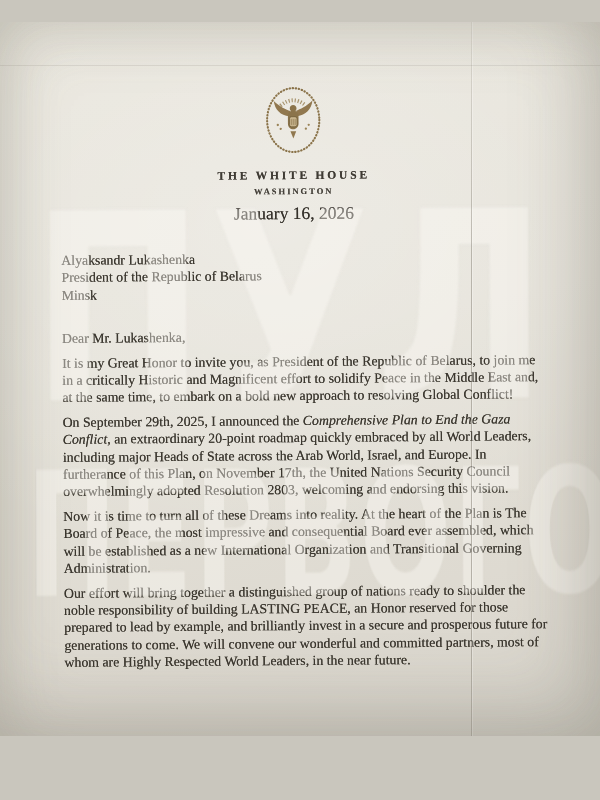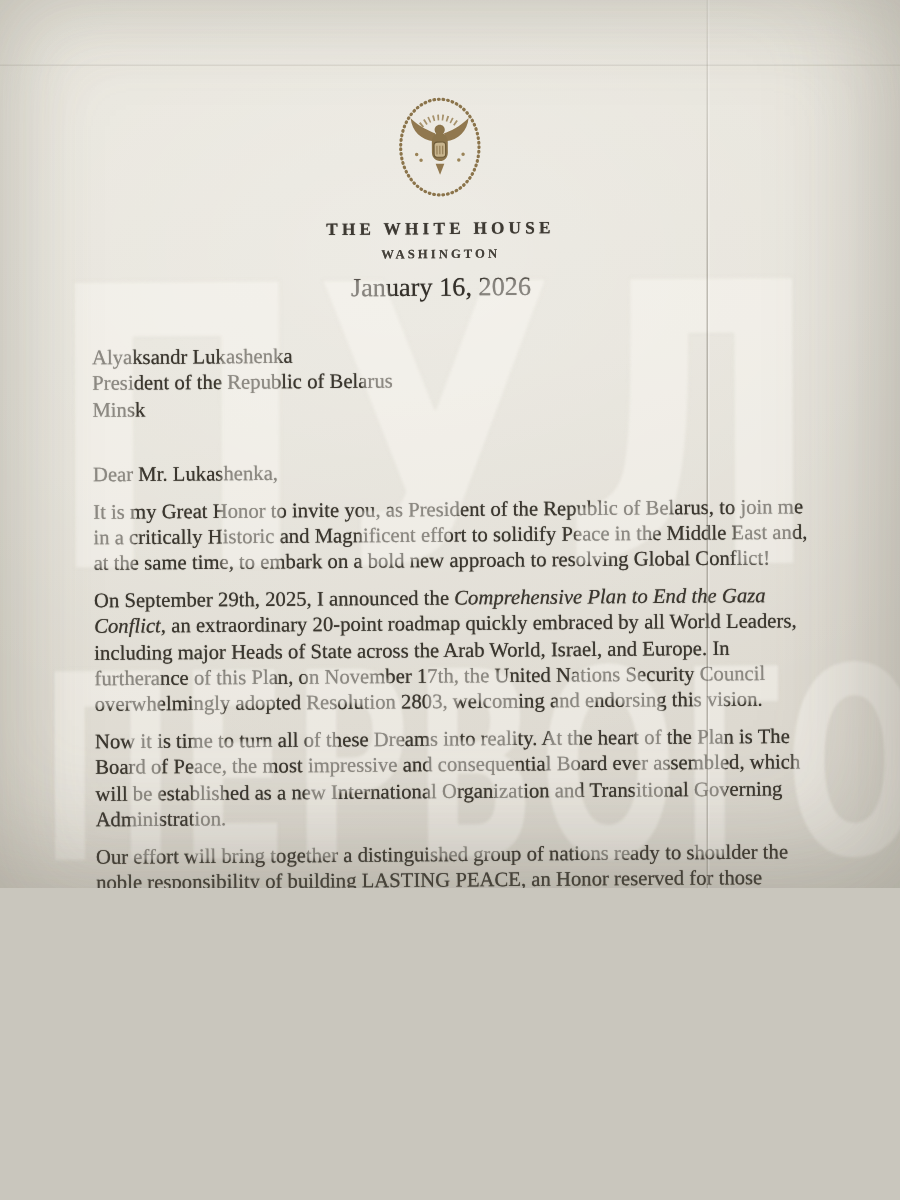--- a/index.html
+++ b/index.html
@@ -1,23 +1,24 @@
 <!DOCTYPE html>
 <html><head>
 <meta charset="utf-8">
 <style>
   html,body{margin:0;padding:0;background:#c9c6bd;}
   .photo{
     position:relative;
-    width:600px;height:592px;
+    width:600px;height:714px;
     overflow:hidden;
     background:
       radial-gradient(ellipse 700px 500px at 45% 28%, rgba(255,255,255,0.28), rgba(255,255,255,0) 70%),
       linear-gradient(168deg, #e9e6dd 0%, #e5e2d9 45%, #ddd9d0 82%, #d6d3ca 100%);
     font-family:"Liberation Serif","DejaVu Serif",serif;
+    margin-top:22px;
   }
   .photo::after{ 
     content:"";position:absolute;inset:0;z-index:6;pointer-events:none;
     box-shadow:inset 0 0 70px rgba(115,110,96,0.22), inset -25px -35px 70px rgba(110,105,92,0.18), inset 15px 10px 50px rgba(140,135,120,0.10);
   }
   .letter{
     position:absolute;left:62px;top:0;width:484px;z-index:1;
     transform:rotate(-0.45deg);
     color:#3b372f;
   }

